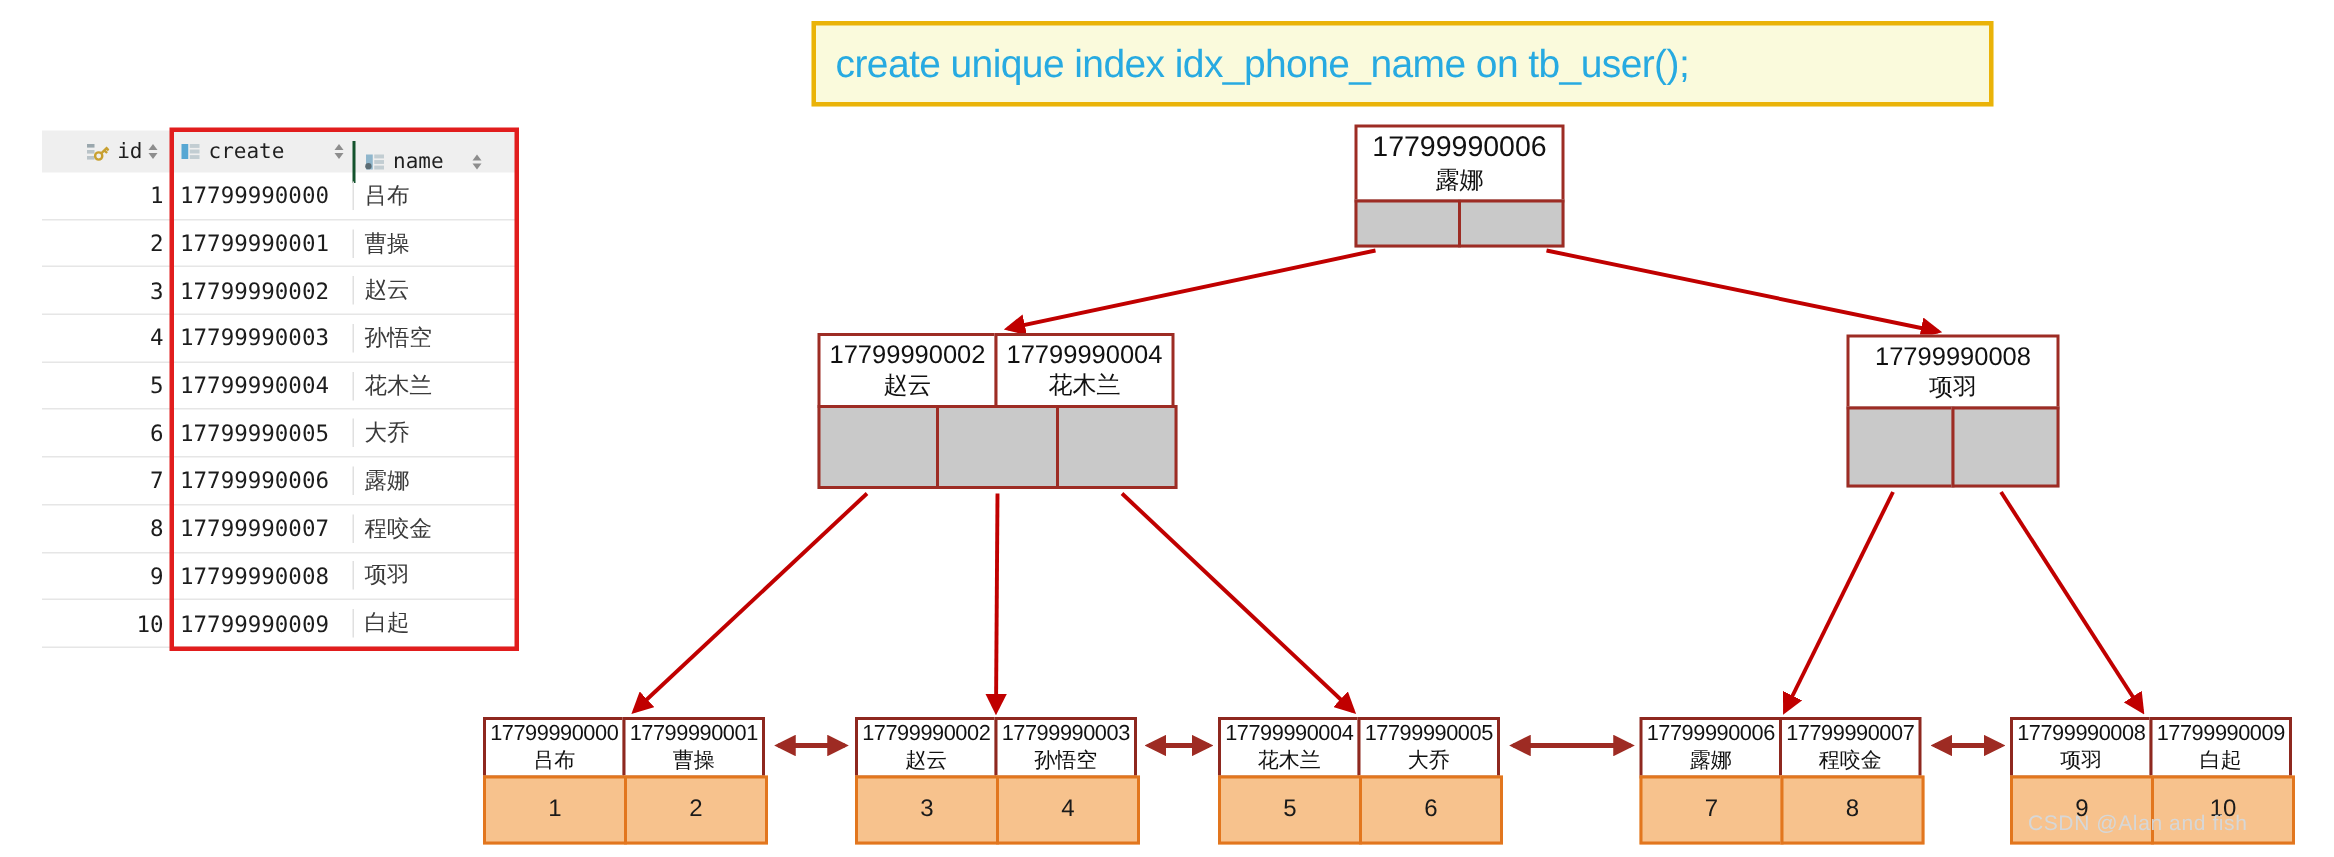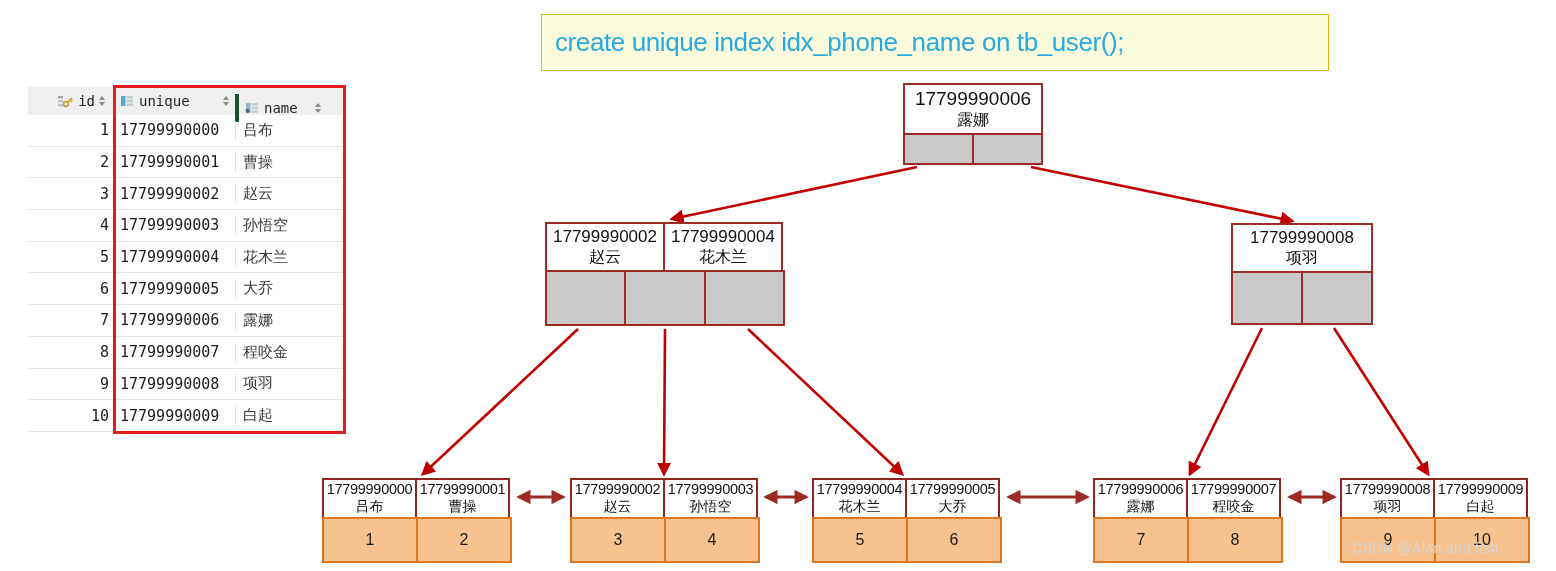--- a/index.html
+++ b/index.html
@@ -1,33 +1,33 @@
 <!DOCTYPE html>
 <html><head>
 <meta charset="utf-8">
 <style>
   * { margin:0; padding:0; box-sizing:border-box; }
   html,body { width:1556px; height:571px; background:#ffffff; overflow:hidden;
     font-family:"Liberation Sans", sans-serif; position:relative; }
 
   
   .sql-box { position:absolute; left:541px; top:14px; width:788px; height:57px;
-    background:#fafadc; border:1px solid #eab308; display:flex; align-items:center;
+    background:#fafadc; border:3px solid #eab308; display:flex; align-items:center;
     padding-left:13px; font-size:26px; letter-spacing:-0.4px; white-space:nowrap; }
   .sql-main { color:#27aae1; }
   .sql-hl   { color:#d03026; }
 
   
   .db-table { position:absolute; left:28px; top:87px; width:317px; font-size:15px; }
   .db-header { display:flex; height:28px; background:#efefef; color:#1f1f1f;
     align-items:center; font-family:"DejaVu Sans Mono", monospace; font-size:14px; }
   .hc { display:flex; align-items:center; height:100%; }
   .hc-id    { width:87px;  justify-content:flex-end; padding-right:4px; }
   .hc-phone { width:120px; padding-left:5px; }
-  .hc-name  { width:92px; padding-left:6px; border-left:4px solid #14532d;margin-top:14px; }
+  .hc-name  { width:92px; padding-left:6px; border-left:2px solid #14532d;margin-top:14px; }
   .hc .lbl { margin:0 2px 0 5px;text-align:right; }
   .hc .spacer { flex:1; }
   .sort { display:inline-flex; flex-direction:column; gap:2px; margin:0 6px 0 2px; }
   .sort i { display:block; width:0; height:0; border-left:3.5px solid transparent;
     border-right:3.5px solid transparent; }
   .sort .up   { border-bottom:4px solid #8d8d8d; }
   .sort .down { border-top:4px solid #8d8d8d; }
   .icon-svg { display:block; }
 
   .db-row { display:flex; height:31.7px; align-items:center; border-bottom:1px solid #e6e6e6;
@@ -103,21 +103,21 @@
           <i class="down"></i>
         </span>
     </div>
     <div class="hc hc-phone">
       <svg class="icon-svg" width="14" height="14" viewBox="0 0 14 14">
         <rect x="1" y="2" width="4.5" height="10" fill="#57a7d3"></rect>
         <rect x="6.5" y="2" width="6.5" height="2.6" fill="#c2cdd2"></rect>
           <rect x="6.5" y="5.7" width="6.5" height="2.6" fill="#c2cdd2"></rect>
           <rect x="6.5" y="9.4" width="6.5" height="2.6" fill="#c2cdd2"></rect>
       </svg>
-      <span class="lbl">unique</span>
+      <span class="lbl">create</span>
       <span class="spacer"></span>
       <span class="sort">
           <i class="up"></i>
           <i class="down"></i>
         </span>
     </div>
     <div class="hc hc-name">
       <svg class="icon-svg" width="14" height="14" viewBox="0 0 14 14">
         <rect x="1" y="2" width="4.5" height="10" fill="#8fb6cc"></rect>
           <circle cx="2.6" cy="9.8" r="2.1" fill="#5a6b73"></circle>

